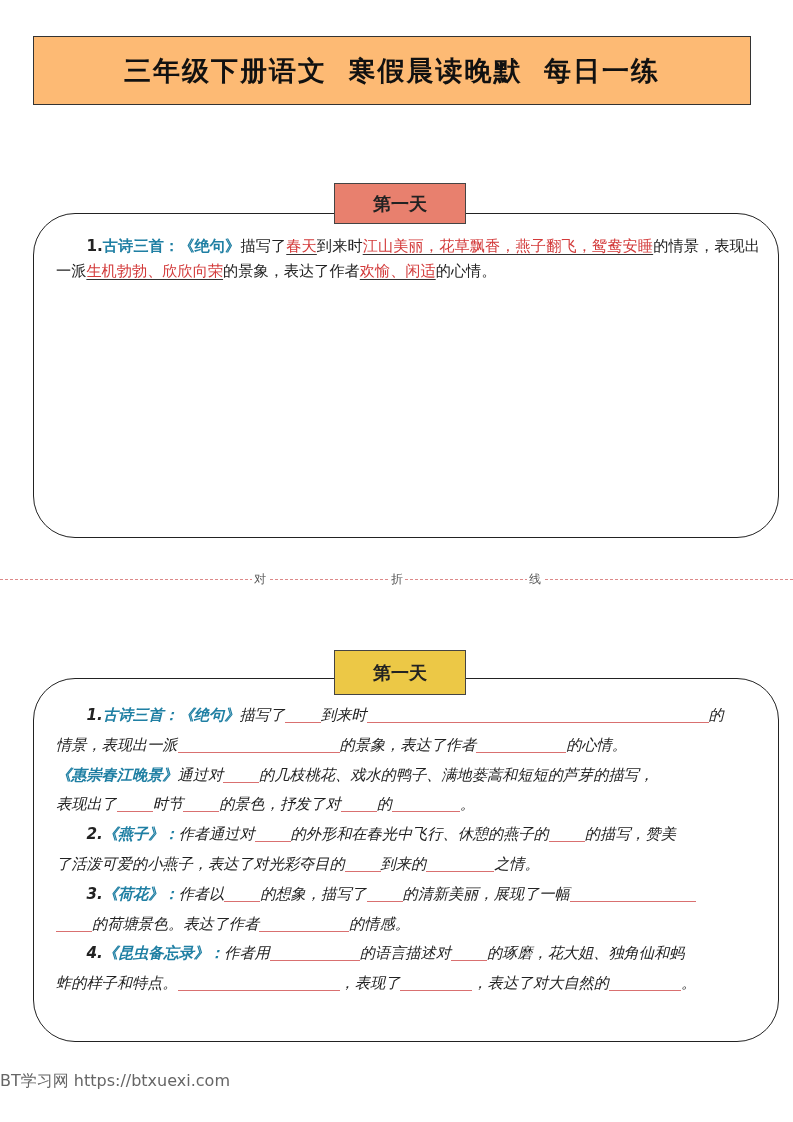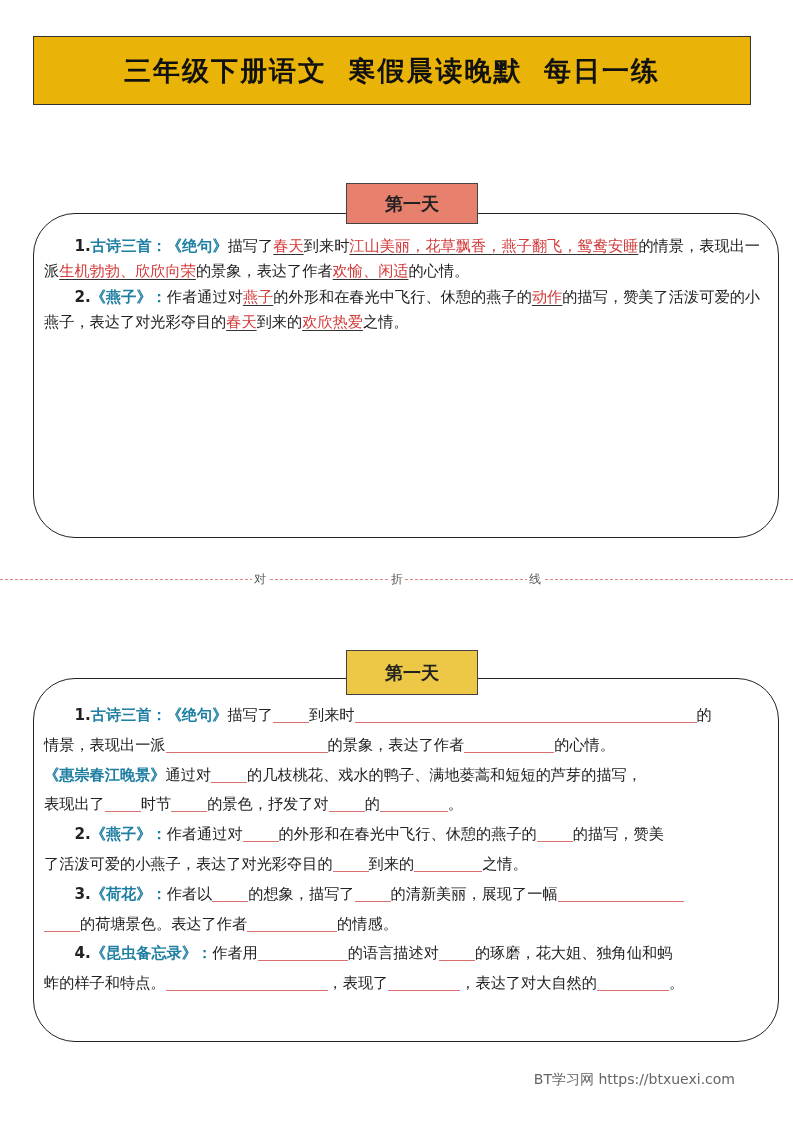--- a/index.html
+++ b/index.html
@@ -1,47 +1,47 @@
 <!DOCTYPE html>
 <html><head>
 <meta charset="utf-8">
 <style>
   * { box-sizing: border-box; margin: 0; padding: 0; }
   html, body { width: 793px; height: 1122px; background: #ffffff; overflow: hidden; }
   body { position: relative; font-family: "DejaVu Serif", "Liberation Serif", serif; color: #222; }
 
   .title-banner {
     position: absolute; left: 33px; top: 36px; width: 718px; height: 69px;
-    background: #eab308; border: 1.5px solid #333;
+    background: #fdba74; border: 1.5px solid #333;
     display: flex; align-items: center; justify-content: center;
   }
   .title-text {
     font-family: "DejaVu Sans", "Liberation Sans", sans-serif;
     font-size: 27px; font-weight: bold; color: #111; letter-spacing: 2px; word-spacing: 10px;
   }
 
   .card {
     position: absolute; left: 33px; width: 746px;
     border: 1.5px solid #222; border-radius: 42px; background: #fff;
   }
   .card.top { top: 213px; height: 325px; }
-  .card.bottom { top: 678px; height: 364px; }
+  .card.bottom { top: 678px; height: 364px; font-style: italic; }
 
   .day-tag {
-    position: absolute; left: 346px; width: 132px; height: 41px;
+    position: absolute; left: 334px; width: 132px; height: 41px;
     border: 1.5px solid #444;
     display: flex; align-items: center; justify-content: center;
     font-family: Liberation Sans, sans-serif;
     font-size: 18px; font-weight: bold; color: #222; z-index: 2; text-align: right;
   }
   .day-tag.answer { top: 183px; background: #e8806e; }
   .day-tag.blank  { top: 650px; background: #ecc846; height: 45px; }
 
   .card-body {
-    position: absolute; left: 10px; right: 18px; top: 20px;
+    position: absolute; left: 22px; right: 18px; top: 20px;
     font-size: 15.2px; line-height: 25.3px; color: #222; text-align: justify;
   }
   .card.bottom .card-body { top: 22px; line-height: 29.8px; }
 
   .para { display: block; }
   .indent { text-indent: 2em; }
   .num { font-family: "DejaVu Sans", "Liberation Sans", sans-serif; font-weight: bold; color: #222; }
   .head { font-family: "DejaVu Sans", "Liberation Sans", sans-serif; font-weight: bold; color: #1f7fa3; }
   .ans { color: #d33a3a; text-decoration: underline; text-decoration-color: #333; text-underline-offset: 3px; }
   .blank-line {
@@ -51,39 +51,38 @@
   .fold-line {
     position: absolute; left: 0; top: 579px; width: 793px; height: 1px;
     border-top: 1px dashed #d88; 
   }
   .fold-label {
     position: absolute; top: 571px; font-size: 12px; color: #555; background: #fff; padding: 0 2px;
     font-family: "DejaVu Sans", "Liberation Sans", sans-serif;
   }
 
   .footer {
-    position: absolute; top: 1071px; left: 0; width: 735px; text-align: right;
-    font-family: "DejaVu Sans", "Liberation Sans", sans-serif; font-size: 14px; color: #666;
+    position: absolute; top: 1071px; left: 0; width: 735px; text-align: left;
+    font-family: "DejaVu Sans", "Liberation Sans", sans-serif; font-size: 16px; color: #666;
   }
 </style>
 </head>
 <body>
 
 <div class="title-banner">
   <span class="title-text">三年级下册语文  寒假晨读晚默  每日一练</span>
 </div>
 
 <div class="day-tag answer">第一天</div>
 <div class="card top">
   <div class="card-body">
     <span class="para indent"><span class="num">1.</span><span class="head">古诗三首：《绝句》</span><span>描写了</span><span class="ans">春天</span><span>到来时</span><span class="ans">江山美丽，花草飘香，燕子翻飞，鸳鸯安睡</span><span>的情景，表现出一派</span><span class="ans">生机勃勃、欣欣向荣</span><span>的景象，表达了作者</span><span class="ans">欢愉、闲适</span><span>的心情。</span></span>
 
 
 
-    <span class="para indent"><span class="num">2.</span><span class="head">《燕子》：</span><span>作者通过对</span><span class="ans">燕子</span><span>的外形和在春光中飞行、休憩的燕子的</span><span class="ans">动作</span><span>的描写，赞美了活泼可爱的小燕子，表达了对光彩夺目的</span><span class="ans">春天</span><span>到来的</span><span class="ans">欢欣热爱</span><span>之情。</span></span>
 
 
   </div>
 </div>
 
 <div class="fold-line"></div>
 <span class="fold-label" style="left:252px;">对</span>
 <span class="fold-label" style="left:389px;">折</span>
 <span class="fold-label" style="left:527px;">线</span>
 

